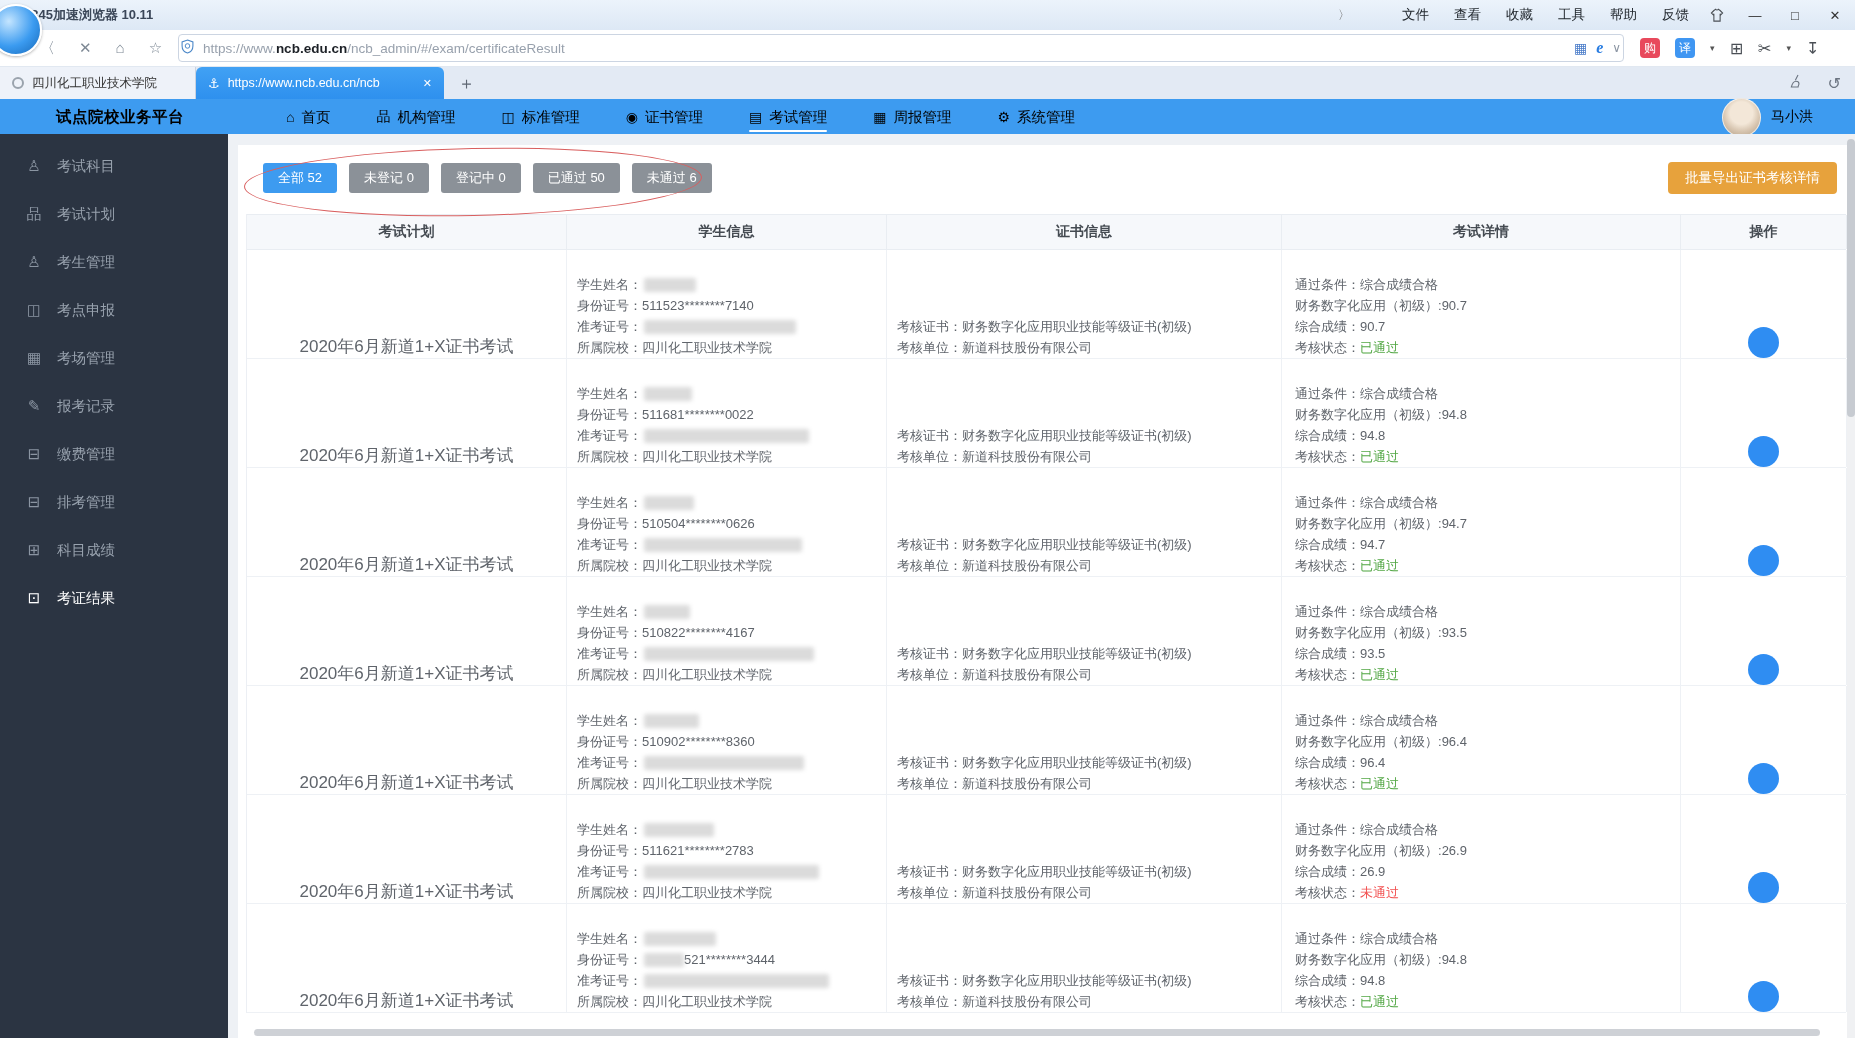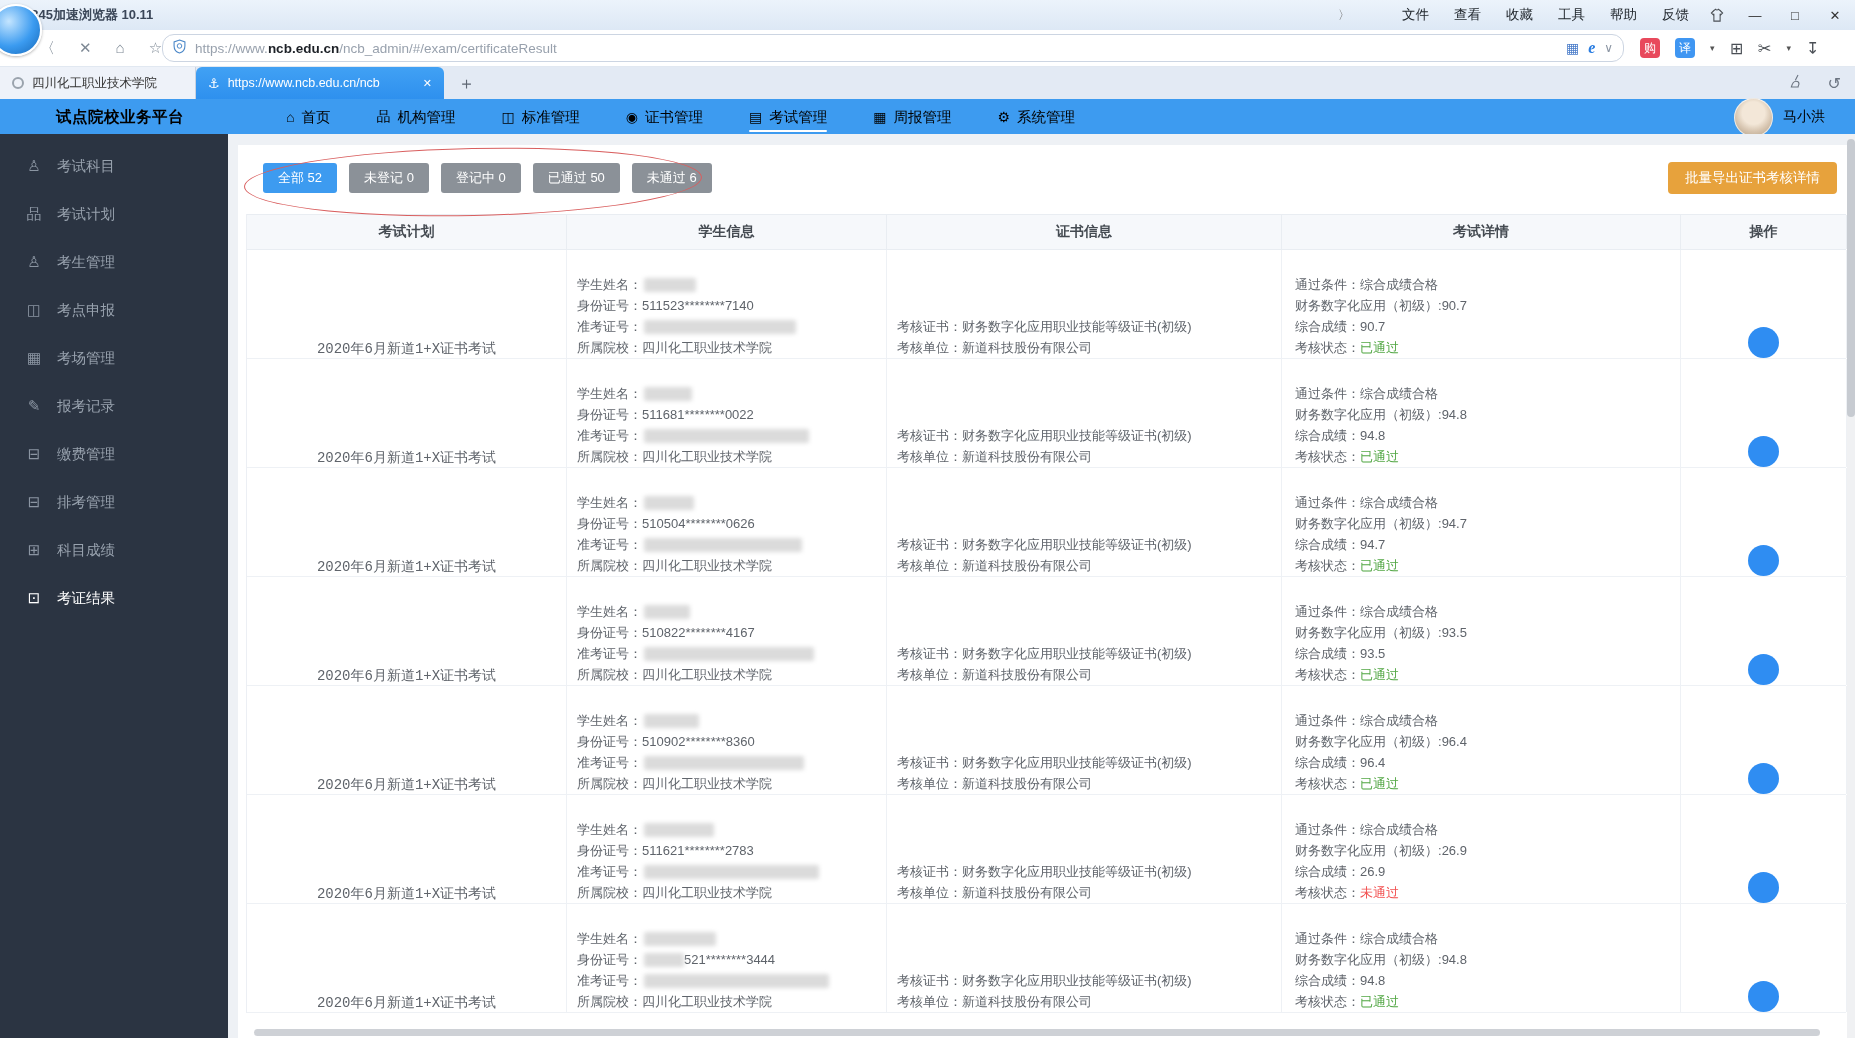--- a/index.html
+++ b/index.html
@@ -16,22 +16,22 @@
   .tb-right{position:absolute;right:10px;top:0;height:30px;display:flex;align-items:center;gap:20px;}
   .menu-chevron{color:#666;font-size:12px;}
   .menus{display:flex;gap:25px;font-size:13.5px;color:#22282e;margin-left:32px;}
   .menus span{cursor:pointer;}
   .shirt svg{display:block;}
   .wc{font-size:13px;color:#333;width:20px;text-align:center;cursor:pointer;}
 
   .addrrow{height:36px;background:#fff;border-bottom:1px solid #e1e8f1;display:flex;align-items:center;}
   .addr-icons{display:flex;gap:24px;color:#7d8894;font-size:15px;margin-left:40px;}
   .addr-icons span{cursor:pointer;}
-  .addressbar{width:1440px;margin-left:0;height:26px;border:1px solid #ccd5e2;border-radius:12px;
-    display:flex;align-items:center;padding:0 10px;gap:9px;background:#fff;}
+  .addressbar{width:1440px;margin-left:16px;height:26px;border:1px solid #ccd5e2;border-radius:4px;
+    display:flex;align-items:center;padding:0 2px;gap:9px;background:#fff;}
   .url{flex:1;font-size:13.5px;white-space:nowrap;overflow:hidden;}
   .u-dim{color:#98a1ad;}
   .u-strong{color:#1d2127;font-weight:700;}
   .qr{color:#4a7cc9;font-size:14px;}
   .ie{font-family:"Liberation Serif",serif;font-style:italic;font-weight:700;color:#2a7de1;font-size:16px;}
   .chev{color:#8b95a3;font-size:12px;}
   .addr-right{display:flex;align-items:center;gap:15px;margin-left:16px;}
   .badge{width:20px;height:20px;border-radius:4px;color:#fff;font-size:12px;display:flex;
     align-items:center;justify-content:center;cursor:pointer;}
   .badge-buy{background:#e8495c;}
@@ -55,21 +55,21 @@
 
   
   .appnav{height:36px;background:var(--accent,#3d9bf0);display:flex;align-items:center;
     color:#000000;position:relative;}
   .brand{margin-left:56px;font-size:15.5px;font-weight:700;letter-spacing:.5px;}
   #nav-items{display:flex;margin-left:102px;gap:46px;height:100%;align-items:center;}
   .nav-item{display:flex;align-items:center;gap:7px;font-size:14.5px;position:relative;height:100%;cursor:pointer;}
   .nav-item .ic{font-size:14px;}
   .nav-item.active::after{content:"";position:absolute;left:0;right:0;bottom:3px;height:2px;
     background:#fff;border-radius:1px;}
-  .nav-user{position:absolute;right:30px;display:flex;align-items:center;gap:10px;cursor:pointer;}
+  .nav-user{position:absolute;right:42px;display:flex;align-items:center;gap:10px;cursor:pointer;}
   .avatar{width:37px;height:37px;border-radius:50%;border:1px solid rgba(255,255,255,.7);
     background:radial-gradient(circle at 50% 38%,#f3e7d8 0 38%,#d7c5b0 62%,#ab9880);}
   .uname{font-size:14px;}
 
   
   .sidebar{position:absolute;top:134px;left:0;width:228px;bottom:0;background:var(--sidebar-bg,#2b3442);}
   #sidebar-items{padding-top:8px;}
   .side-item{height:48px;display:flex;align-items:center;padding-left:24px;gap:13px;
     color:#98a2ae;font-size:14.5px;cursor:pointer;}
   .side-item .ic{width:20px;text-align:center;font-size:15px;color:#8b95a2;}
@@ -88,21 +88,21 @@
     background:var(--orange,#e7a23c);color:#fff;font-size:13.5px;cursor:pointer;font-family:inherit;}
 
   .table{margin-left:8px;width:1600px;border-left:1px solid #eceff4;box-sizing:border-box;}
   .thead,.trow{display:grid;grid-template-columns:320px 320px 395px 399px 166px;}
   .thead{height:34px;background:#f6f8fb;border-top:1px solid #e9edf2;border-bottom:1px solid #e9edf2;}
   .th{display:flex;align-items:center;justify-content:center;font-size:14px;font-weight:700;
     color:#454b52;border-right:1px solid #e9edf2;}
   .trow{height:108px;background:#fff;border-bottom:1px solid #eef1f5;}
   .td{border-right:1px solid #eef1f5;display:flex;flex-direction:column;justify-content:flex-end;
     box-sizing:border-box;overflow:hidden;}
-  .td-plan{align-items:center;font-size:14px;color:#5f646b;font-family:Liberation Mono, monospace;}
+  .td-plan{align-items:center;font-size:17px;color:#5f646b;}
   .td-pad{padding-left:10px;}
   .td-detail{padding-left:13px;}
   .td-op{align-items:center;}
   .line{height:21px;display:flex;align-items:center;font-size:13px;color:#5f646b;white-space:nowrap;}
   .blur{display:inline-block;height:14px;background:#dbdbdb;filter:blur(2px);border-radius:2px;margin-left:2px;}
   .status-pass{color:var(--green,#53a745);}
   .status-fail{color:var(--red,#f25050);}
   .op-btn{width:31px;height:31px;border-radius:50%;background:var(--action,#2f8df2);cursor:pointer;}
 
   .annot{position:absolute;left:16px;top:14px;width:456px;height:66px;

